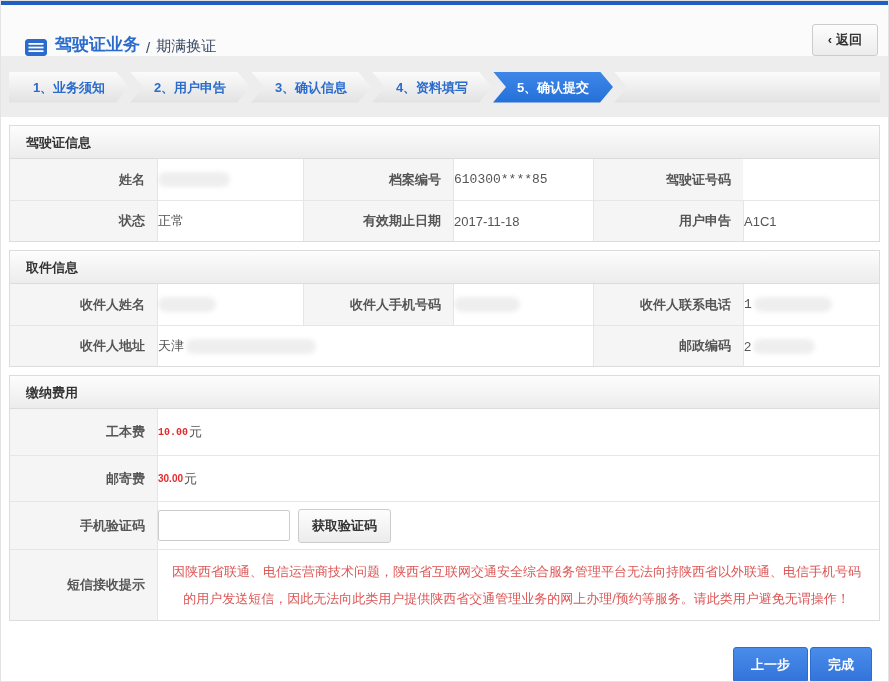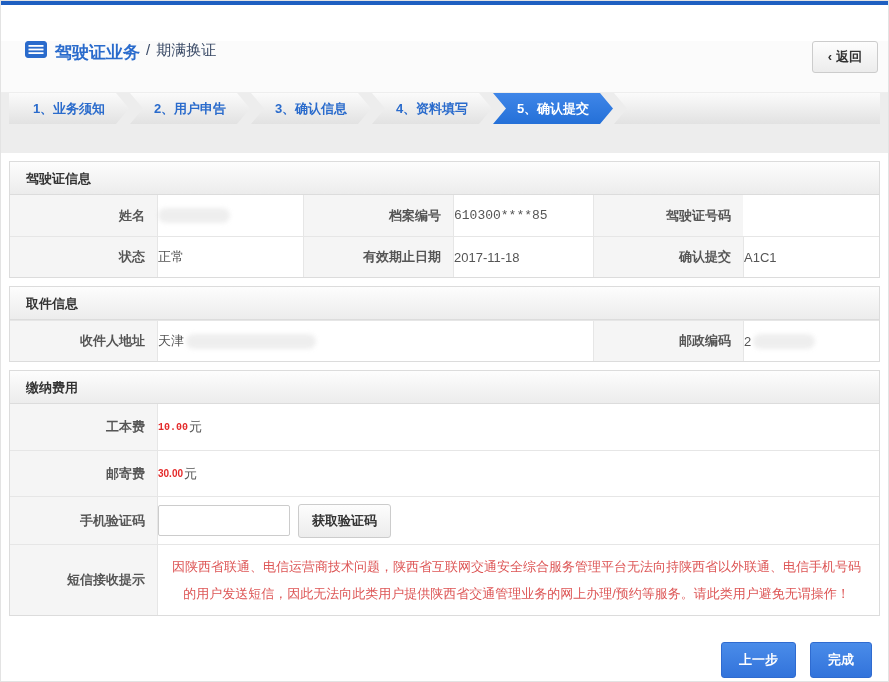--- a/index.html
+++ b/index.html
@@ -8,40 +8,39 @@
     width:889px; height:682px;
     font-family:"Liberation Sans","DejaVu Sans",sans-serif;
     font-size:13px; color:#555;
     border:1px solid #e3e3e3;
     overflow:hidden;
   }
   
   .topbar { height:4px; background:#1e5fc1; }
   .header {
     height:52px; background:#fbfbfb;
-    display:flex; align-items:flex-start;
+    display:flex; align-items:flex-end;
     padding:0 10px 0 24px;
     border-bottom:1px solid #eee;
-    margin-top:36px;
   }
   .hdr-icon { width:22px; height:17px; margin-right:8px; flex:0 0 auto; }
   .hdr-title { font-size:17px; font-weight:bold; color:#2a6bcc; }
   .hdr-sub { font-size:15px; color:#3a4a66; margin-left:6px; }
   .spacer { flex:1; }
   .back-btn {
     display:inline-block; padding:6px 15px;
     background:linear-gradient(#fdfdfd,#ececec);
     border:1px solid #ccc; border-radius:3px;
     color:#333; font-weight:bold; font-size:13px; cursor:pointer;
   }
   .back-btn .chev { font-weight:bold; margin-right:4px; color:#333; }
   
   .tabband {
     height:60px; background:#ededed;
-    display:flex; align-items:flex-start;
+    display:flex; align-items:center;
     padding:0 8px;
   }
   .tab {
     width:120px; height:31px; line-height:31px;
     text-align:center; font-weight:bold; font-size:13px;
     color:#2a6bcc;
     background:linear-gradient(#fbfbfb,#e2e2e2);
     clip-path:polygon(0 0, calc(100% - 13px) 0, 100% 50%, calc(100% - 13px) 100%, 0 100%, 13px 50%);
     margin-right:1px; cursor:pointer; flex:0 0 auto;
   }
@@ -81,21 +80,21 @@
     background:linear-gradient(#fdfdfd,#ececec);
     border:1px solid #ccc; border-radius:3px;
     font-weight:bold; font-size:13px; color:#333; cursor:pointer;
   }
   .notice {
     color:#dd5555; line-height:27px; padding:8px 16px 8px 12px; font-size:13px;
   }
   .notice-cell { align-items:flex-start;text-align:center; }
   .notice-cell.val { padding:0; }
   
-  .footer { display:flex; justify-content:flex-end; gap:14px; padding:18px 8px 0 0; }
+  .footer { display:flex; justify-content:flex-end; gap:2px; padding:18px 8px 0 0; }
   .blue-btn {
     padding:8px 17px; font-size:13px; font-weight:bold; color:#fff;
     background:linear-gradient(#4a8ce9,#3273db);
     border:1px solid #2f6bd0; border-radius:3px; cursor:pointer;
   }
 </style>
 </head>
 <body>
 
 <div class="topbar"></div>
@@ -136,27 +135,42 @@
         </div>
       <div class="cell lbl mid">档案编号</div>
       <div class="cell val">610300****85</div>
       <div class="cell lbl mid">驾驶证号码</div>
     </div>
     <div class="grid6">
       <div class="cell lbl">状态</div>
       <div class="cell val">正常</div>
       <div class="cell lbl mid">有效期止日期</div>
       <div class="cell val">2017-11-18</div>
-      <div class="cell lbl mid">确认提交</div>
+      <div class="cell lbl mid">用户申告</div>
       <div class="cell val">A1C1</div>
     </div>
   </div>
 
   <div class="section">
     <div class="sec-hd">取件信息</div>
+    <div class="grid6 row1">
+      <div class="cell lbl">收件人姓名</div>
+      <div class="cell val">
+          <span class="blob" style="width:58px"></span>
+        </div>
+      <div class="cell lbl mid">收件人手机号码</div>
+      <div class="cell val">
+          <span class="blob" style="width:66px"></span>
+        </div>
+      <div class="cell lbl mid">收件人联系电话</div>
+      <div class="cell val">
+          <span>1</span>
+          <span class="blob" style="width:78px;margin-left:2px"></span>
+        </div>
+    </div>
     <div class="grid6b">
       <div class="cell lbl">收件人地址</div>
       <div class="cell val">
           <span>天津</span>
           <span class="blob" style="width:130px;margin-left:2px"></span>
         </div>
       <div class="cell lbl mid">邮政编码</div>
       <div class="cell val">
           <span>2</span>
           <span class="blob" style="width:62px;margin-left:2px"></span>

